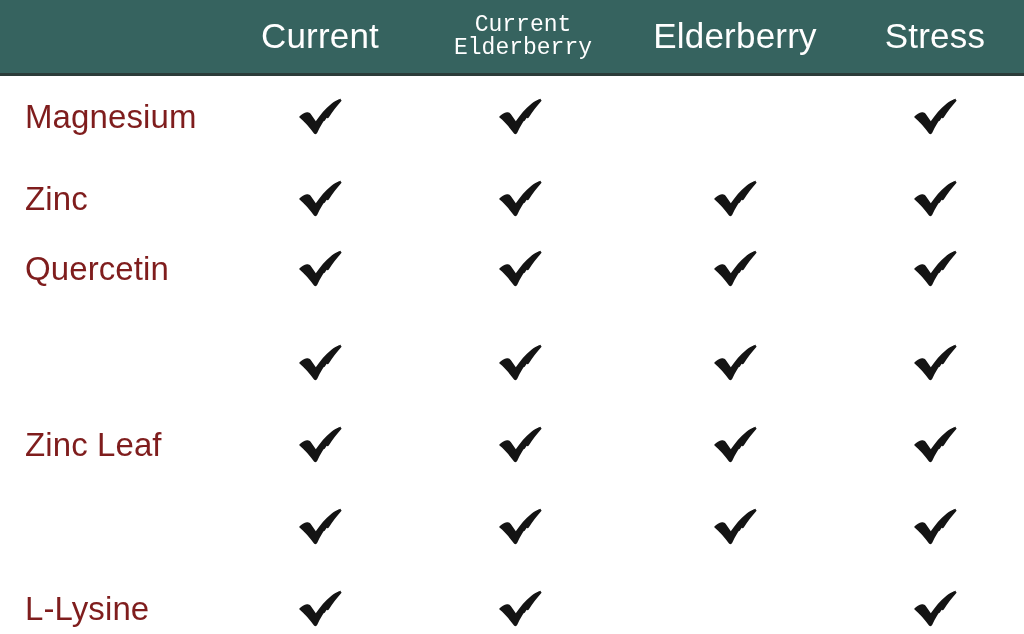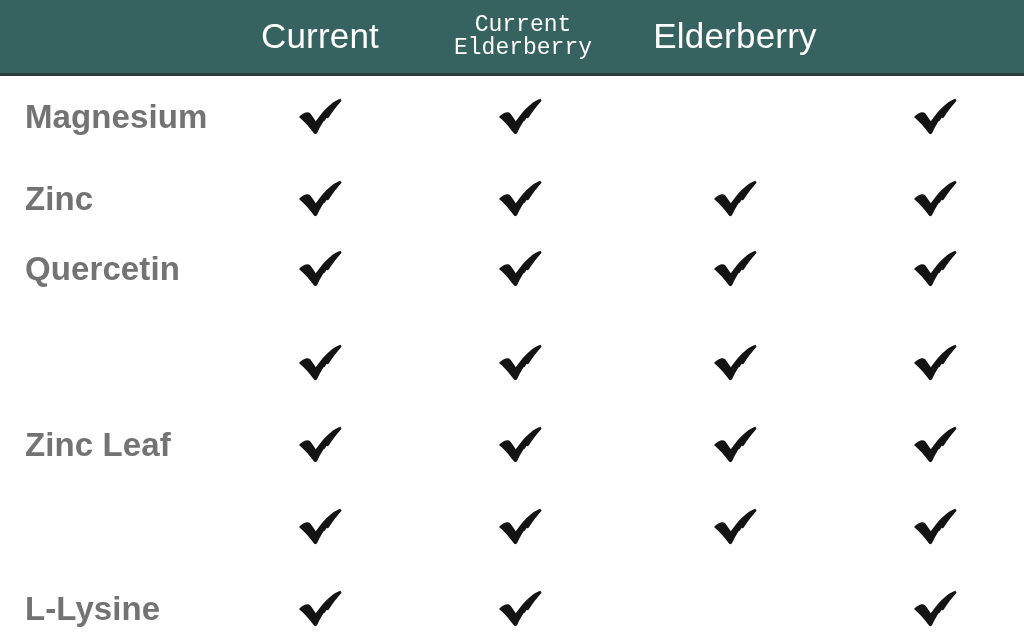--- a/index.html
+++ b/index.html
@@ -83,22 +83,22 @@
 
   .row-label {
     position: absolute;
     left: 25px;
     top: 0;
     height: 82px;
     display: flex;
     align-items: center;
     font-family: "Liberation Sans", sans-serif;
     font-size: 33px;
-    font-weight: 700;
-    color: #737373;
+    font-weight: 400;
+    color: #7f1d1d;
     white-space: nowrap;
     letter-spacing: 0.1px;
   }
 
   .cell {
     position: absolute;
     top: 0;
     height: 82px;
     width: 120px;
     display: flex;
@@ -136,20 +136,23 @@
       <span>
         <span>Current</span><br>
         <span>Elderberry</span>
       </span>
     </div>
 
     <div class="header-cell sans hc-respiratory">
       <span>Elderberry</span>
     </div>
 
+    <div class="header-cell sans hc-stress">
+      <span>Stress</span>
+    </div>
   </div>
 
   <div class="table-body">
       <div class="table-row" style="top: 0px;">
         <div class="row-label">Magnesium</div>
         <div class="cell cell-immune">
 <svg class="checkmark" viewBox="0 0 48 42">
   <path fill="#141414" d="M2.4 20.5 C4.6 18.2 7.4 16.6 10.3 16.0 C12.1 15.7 13.3 16.5 14.3 17.9
      L19.6 25.4 L19.6 25.4 C24.0 18.9 29.4 12.4 36.0 7.0 C38.6 4.9 41.6 3.1 44.8 2.0
      C45.6 1.7 46.3 2.6 45.7 3.2 C38.9 10.2 32.0 18.8 26.6 27.4 C24.4 30.9 22.5 34.4 21.0 37.8

